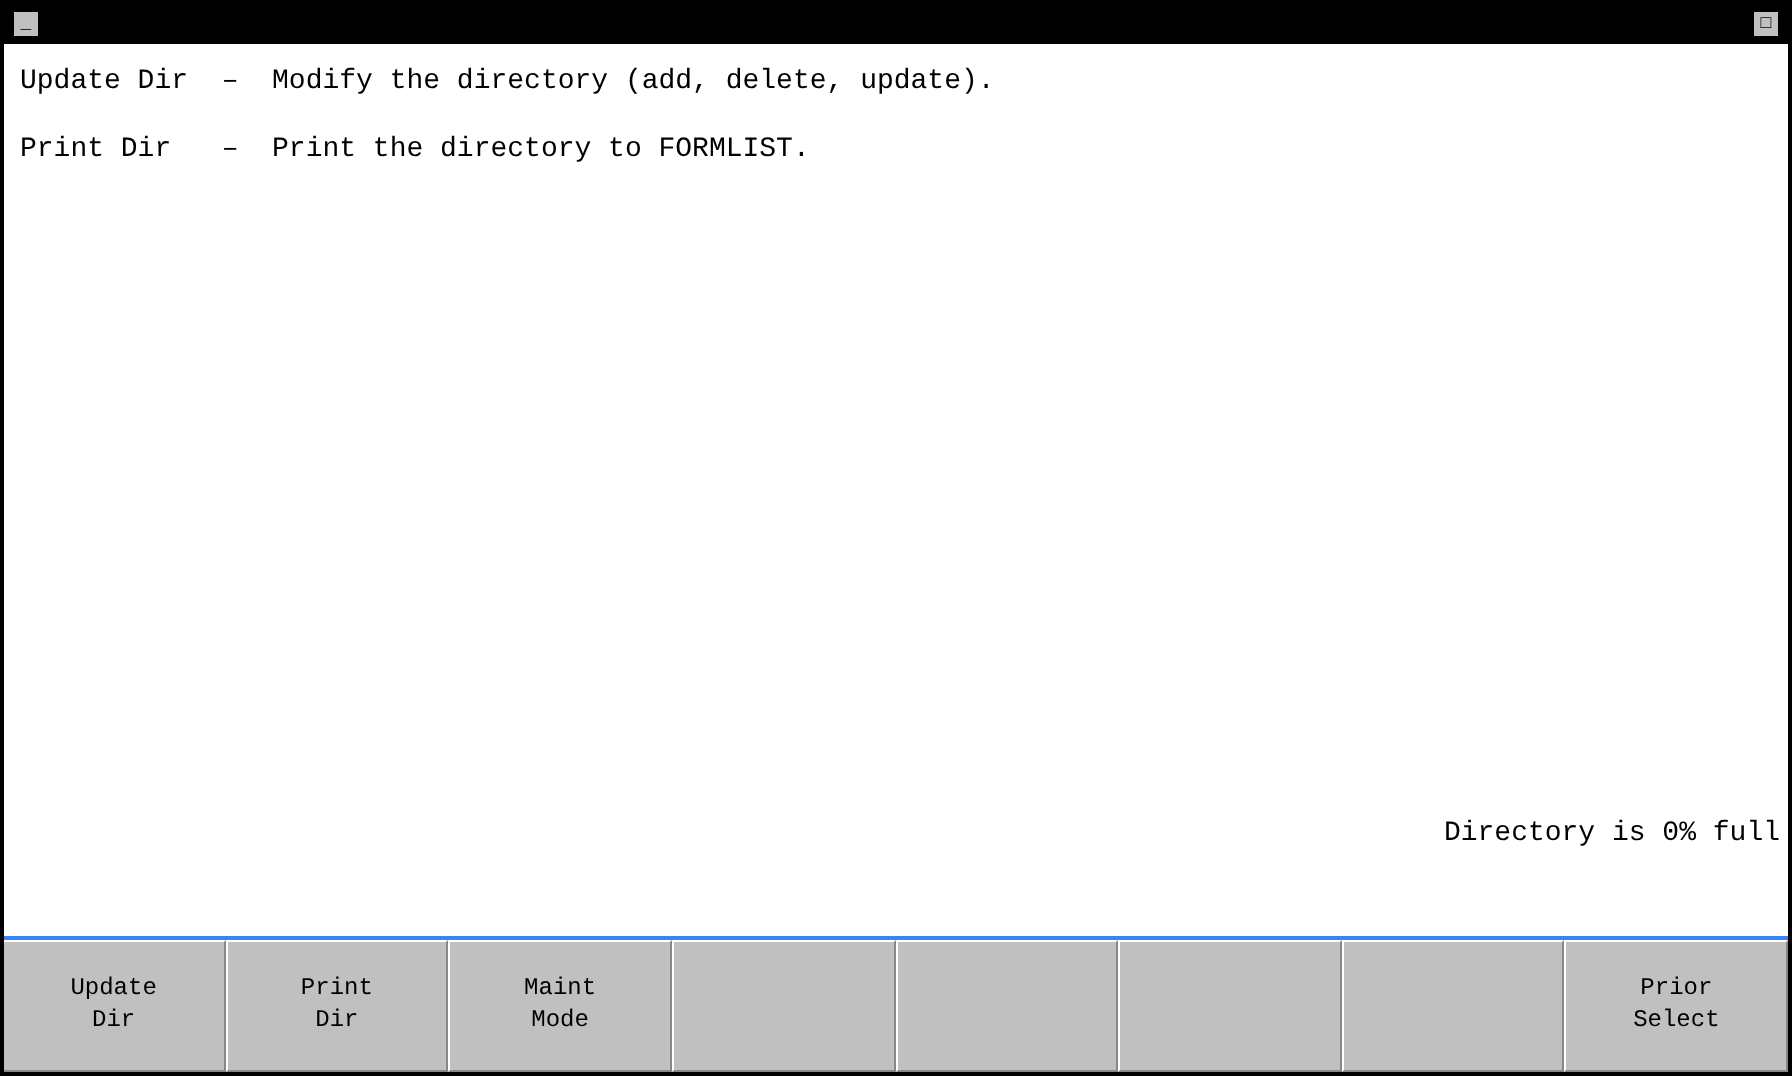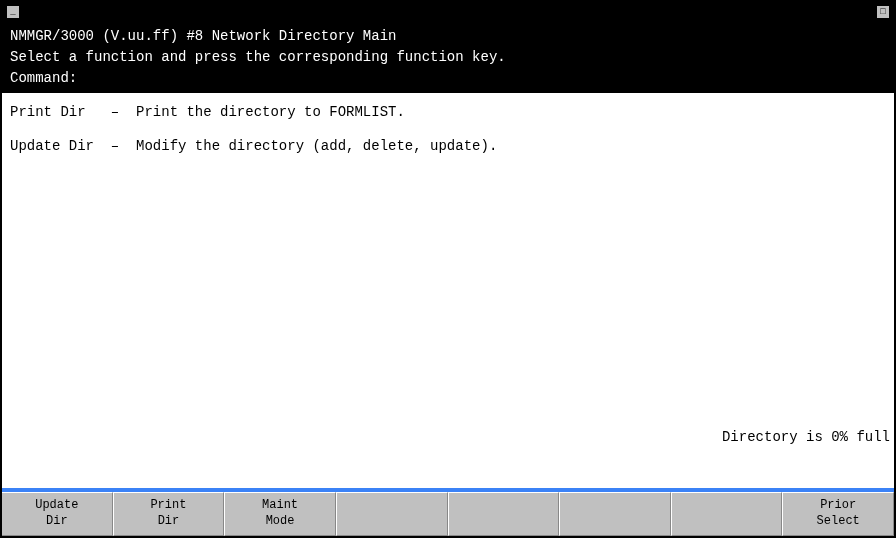--- a/index.html
+++ b/index.html
@@ -93,22 +93,22 @@
       position: absolute;
       bottom: 16px;
       left: 8px;
       font-family: 'Courier New', Courier, monospace;
       font-size: 14px;
     }
 
     .function-bar {
       display: flex;
       background: #c0c0c0;
-      border-top: 4px solid #3b82f6;
-      height: 48px;
+      border-top: 2px solid #3b82f6;
+      height: 68px;
       flex-shrink: 0;
     }
 
     .fn-btn {
       flex: 1;
       border-right: 1px solid #888;
       border-left: 1px solid #fff;
       background: #c0c0c0;
       display: flex;
       align-items: center;
@@ -138,29 +138,24 @@
 <div class="window-frame">
 
   <div class="title-bar">
     <div class="title-bar-controls">
       <div class="title-bar-btn">_</div>
     </div>
     <div class="title-bar-spacer"></div>
     <div class="title-bar-btn">□</div>
   </div>
 
-  <div class="header-area">
-    <div>NMMGR/3000 (V.uu.ff) #8  Network Directory Main</div>
-    <div>Select a function and press the corresponding function key.</div>
-    <div>Command:</div>
-  </div>
 
   <div class="main-content">
+    <div class="menu-item">Update Dir  –  Modify the directory (add, delete, update).</div>
     <div class="menu-item">Print Dir   –  Print the directory to FORMLIST.</div>
-    <div class="menu-item">Update Dir  –  Modify the directory (add, delete, update).</div>
 
     <div class="status-line">Directory is   0% full</div>
   </div>
 
   <div class="function-bar">
     <div class="fn-btn">Update
 Dir</div>
     <div class="fn-btn">Print
 Dir</div>
     <div class="fn-btn">Maint

